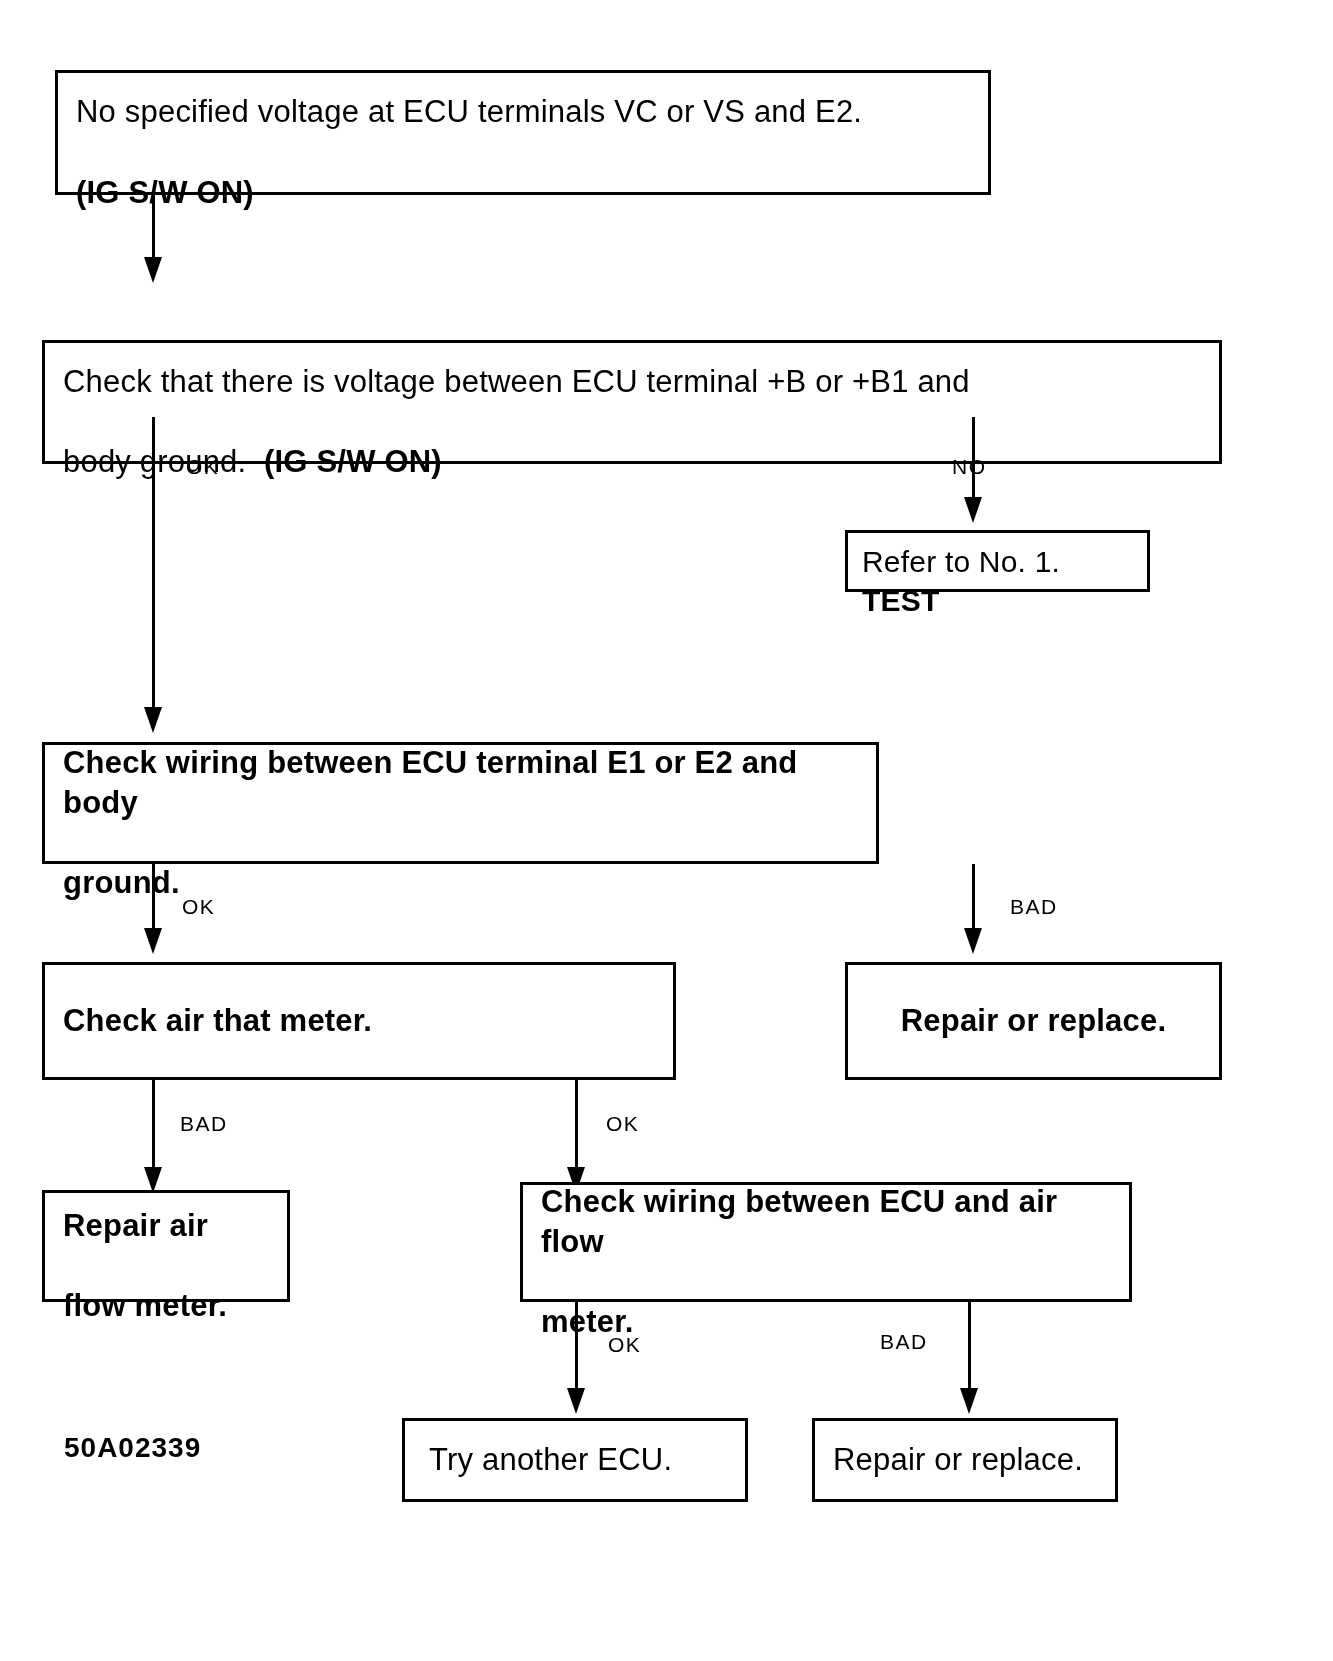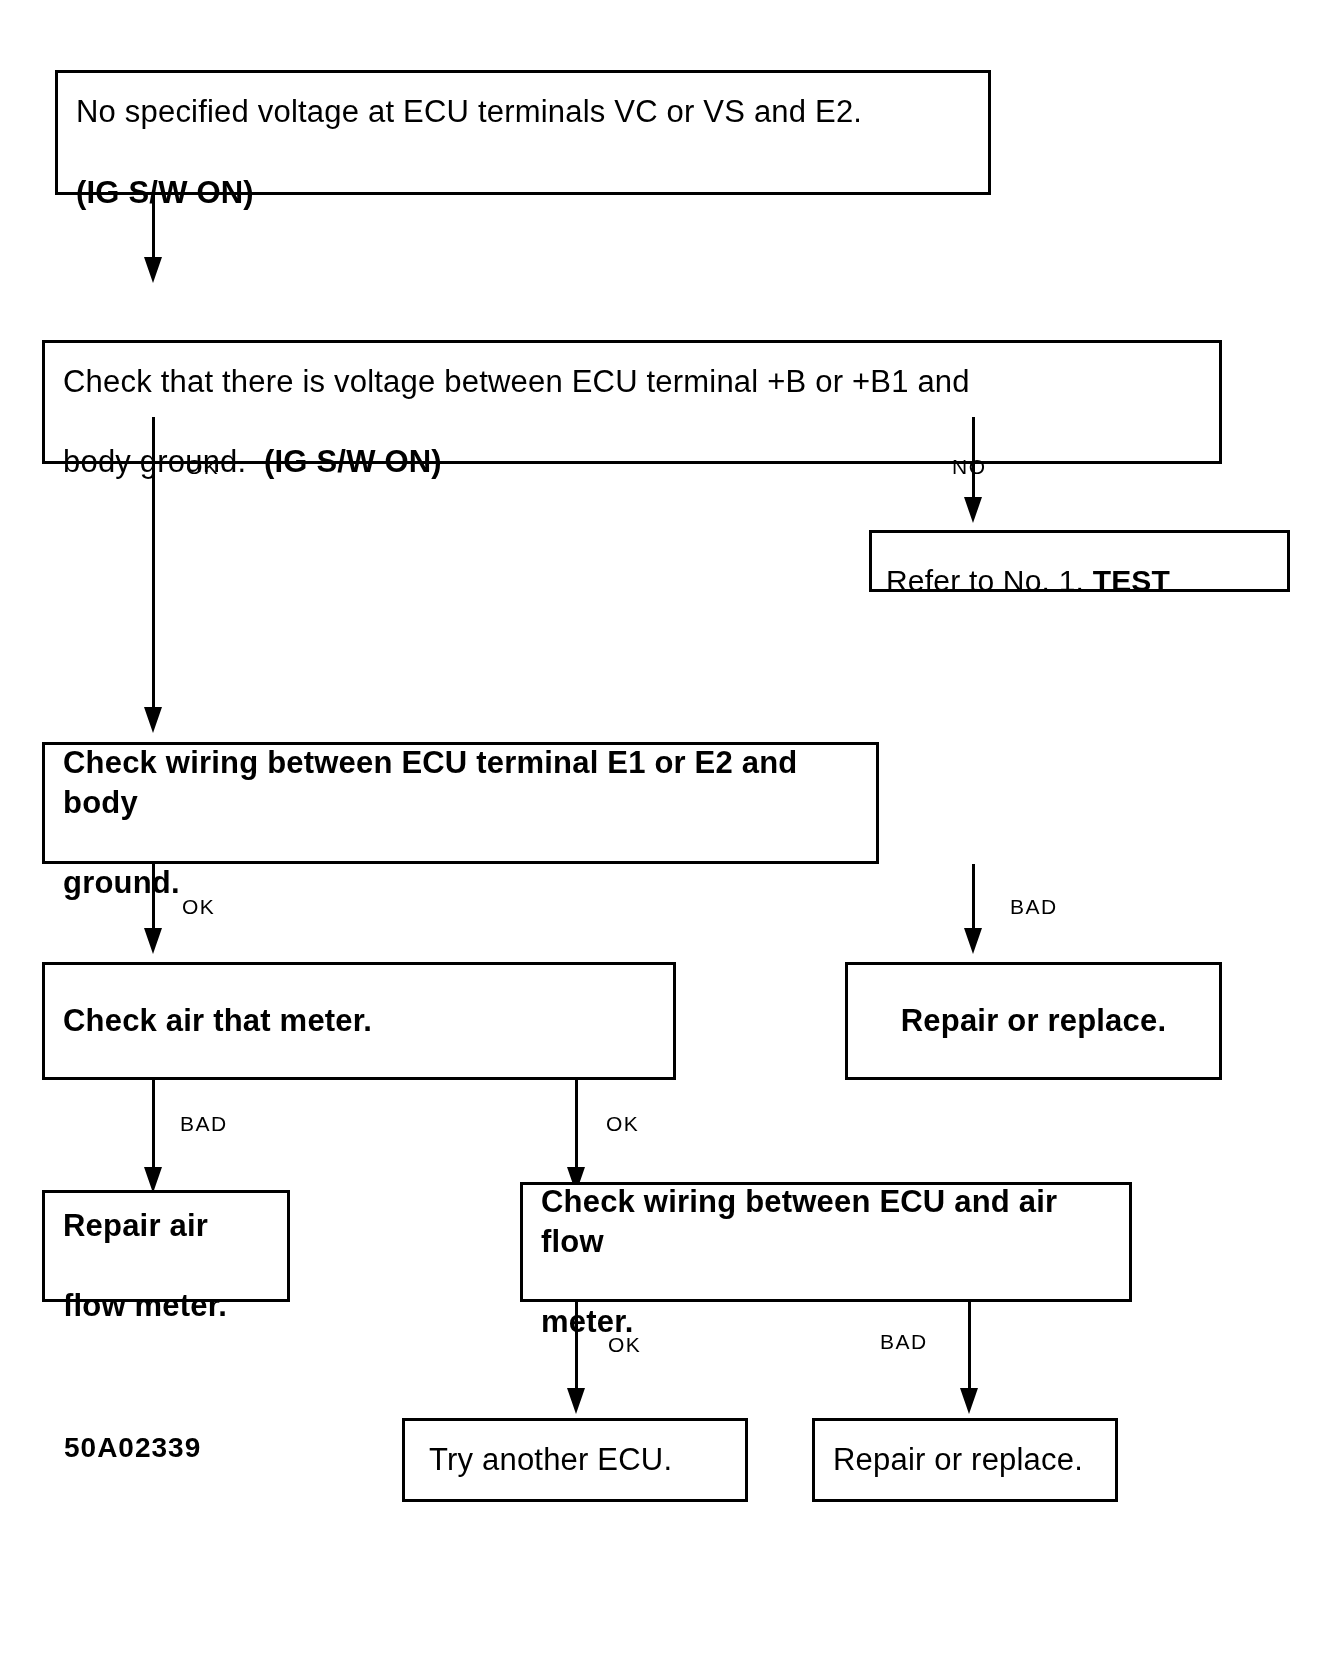--- a/index.html
+++ b/index.html
@@ -97,21 +97,21 @@
   </div>
 
   <div class="vline" style="left:152px; top:417px; height:298px;"></div>
   <div class="arrowhead" style="left:144px; top:707px;"></div>
   <div class="blabel" style="left:186px; top:455px;">OK</div>
 
   <div class="vline" style="left:972px; top:417px; height:90px;"></div>
   <div class="arrowhead" style="left:964px; top:497px;"></div>
   <div class="blabel" style="left:952px; top:455px;">NO</div>
 
-  <div class="box" style="left:869px; top:530px; width:421px; height:62px; padding:0 14px;">
+  <div class="box" style="left:845px; top:530px; width:305px; height:62px; padding:0 14px;">
     <div class="txt" style="font-size:30px;">
       <span>Refer to No. 1.  </span><b>TEST</b>
     </div>
   </div>
 
   <div class="box bold" style="left:42px; top:742px; width:837px; height:122px;">
     <div class="txt">
       <span>Check wiring between ECU terminal E1 or E2 and body</span><br>
       <span>ground.</span>
     </div>

